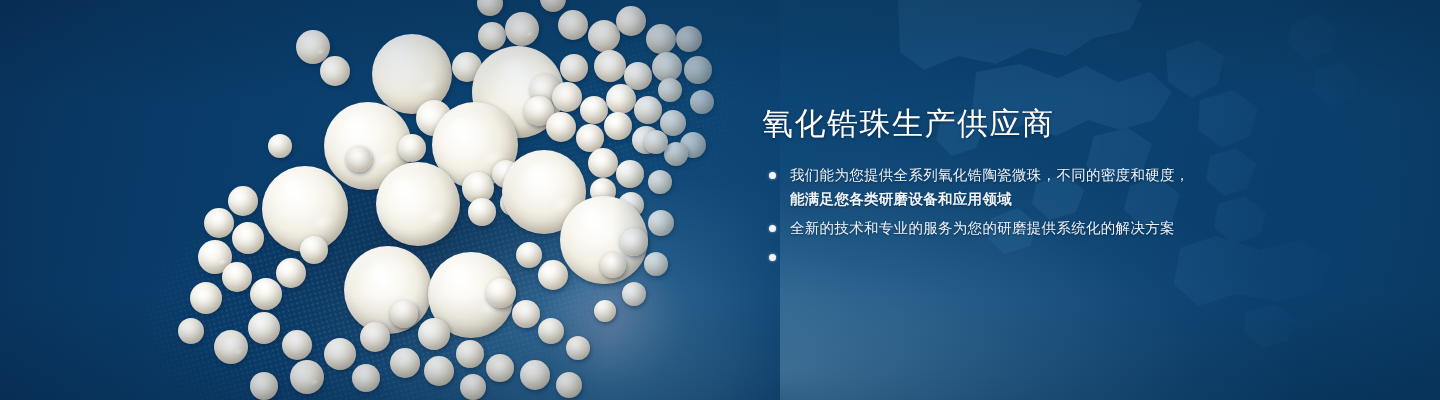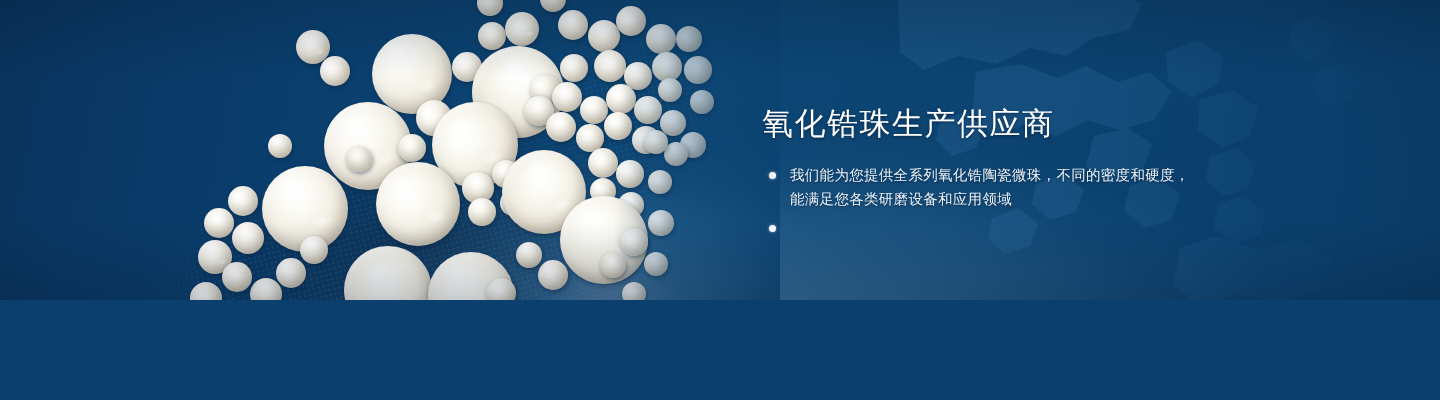--- a/index.html
+++ b/index.html
@@ -6,21 +6,21 @@
   html,body { background:#0a3f6e; }
   body {
     width:1440px; height:400px;
     font-family:"Liberation Sans","DejaVu Sans",sans-serif;
     overflow:hidden;
   }
 
   
   .banner{
     position:relative;
-    width:1440px; height:300px;
+    width:1440px; height:400px;
     overflow:hidden;
     background:#000000;
   }
 
   
   .bg-base{
     position:absolute; inset:0;
     background:
       linear-gradient(100deg,#09345f 0%, #0a3f6e 22%, #0d4775 48%, #0b4270 72%, #0a3d69 100%);
   }
@@ -158,21 +158,21 @@
     text-shadow:0 1px 2px rgba(3,22,45,0.55);
   }
   .dot{
     position:absolute;
     left:7px; top:8.5px;
     width:7px; height:7px;
     border-radius:50%;
     background:#f2f6fa;
     box-shadow:0 0 3px rgba(255,255,255,0.55);
   }
-  .bullet .l2{ display:block; }
+  .bullet .l2{ display:block;font-weight:bold; }
 </style>
 </head>
 <body>
 
 <div class="banner">
 
   <div class="bg-base"></div>
   <div class="bg-glow"></div>
   <div class="bg-glow2"></div>
 
@@ -313,20 +313,24 @@
     <div class="title">氧化锆珠生产供应商</div>
 
     <ul class="bullets">
 
       <li class="bullet">
         <span class="dot"></span>
         <span>我们能为您提供全系列氧化锆陶瓷微珠，不同的密度和硬度，</span>
         <span class="l2">能满足您各类研磨设备和应用领域</span>
       </li>
 
+      <li class="bullet">
+        <span class="dot"></span>
+        <span>全新的技术和专业的服务为您的研磨提供系统化的解决方案</span>
+      </li>
 
       <li class="bullet">
         <span class="dot"></span>
       </li>
 
     </ul>
   </div>
 
 </div>
 

